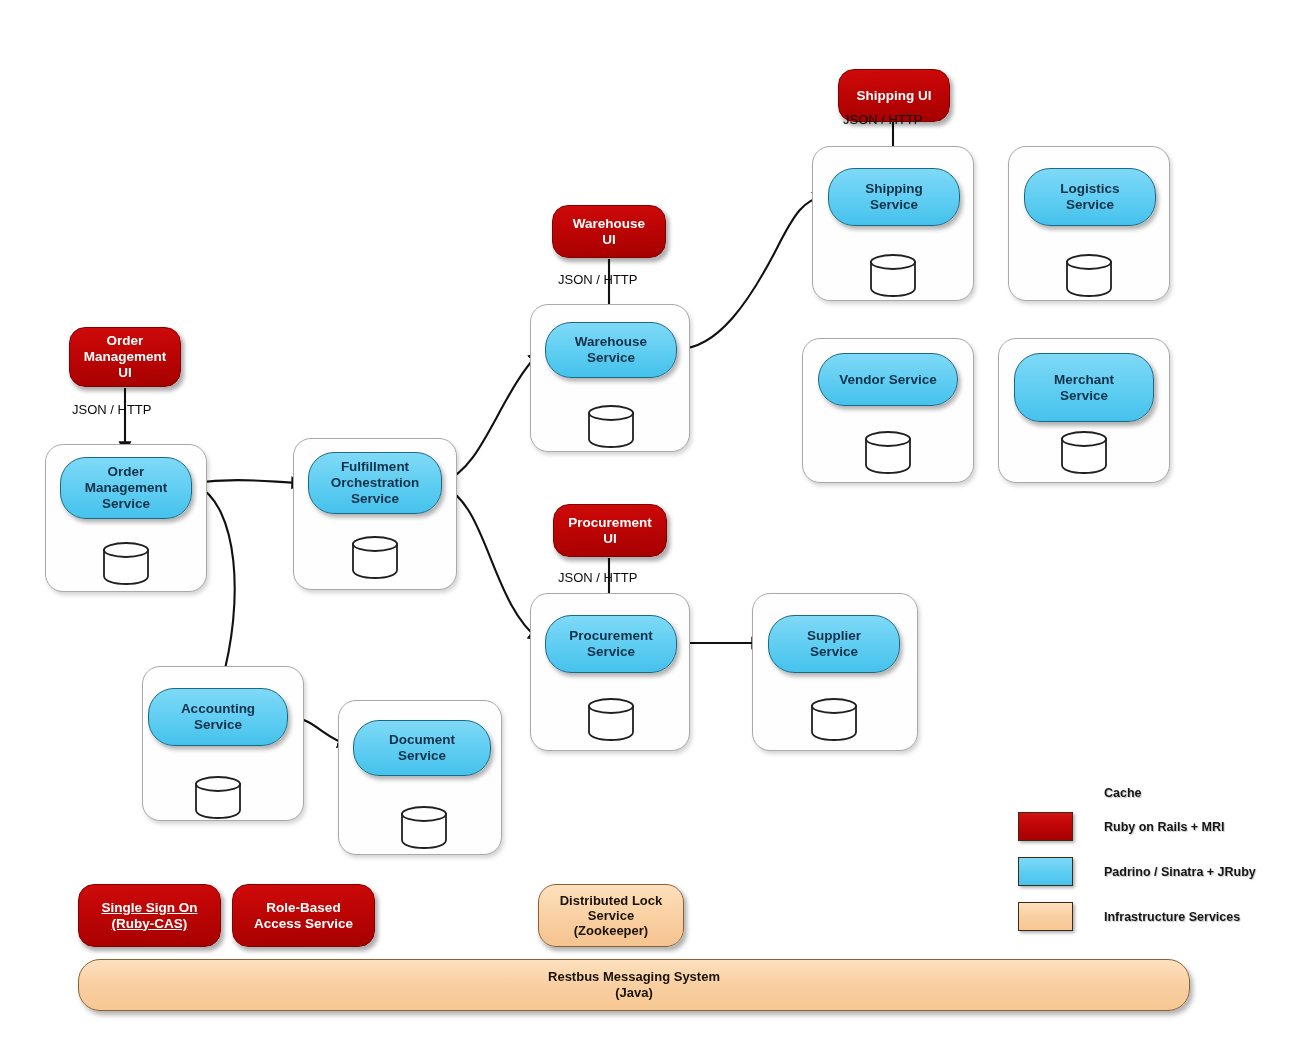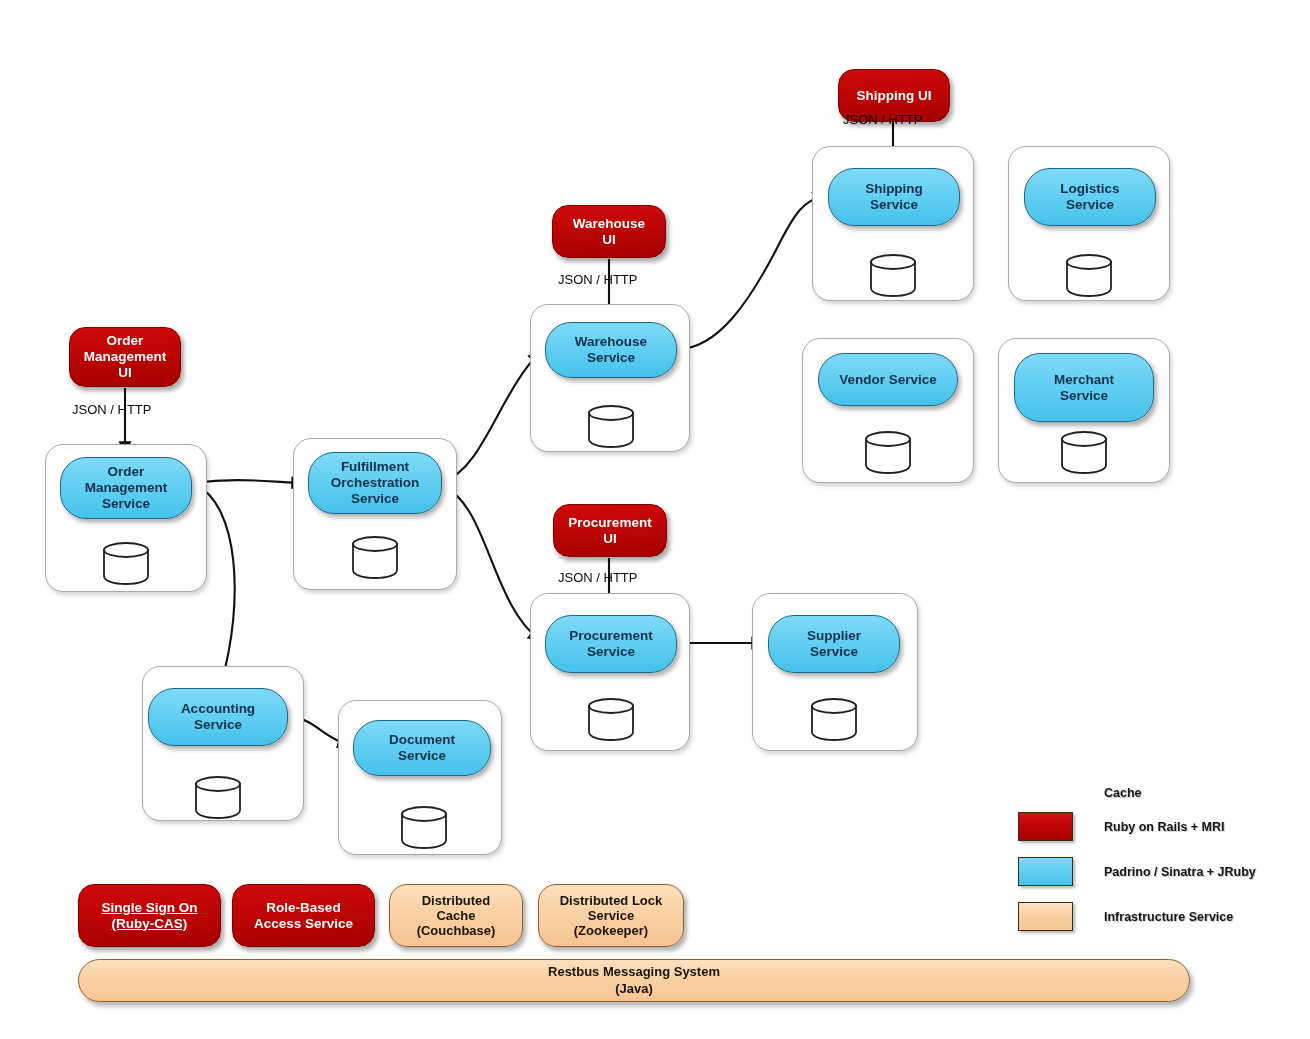--- a/index.html
+++ b/index.html
@@ -313,42 +313,39 @@
 
   <div class="edge-label" style="left:843px;top:112px;">JSON / HTTP</div>
   <div class="edge-label" style="left:558px;top:272px;">JSON / HTTP</div>
   <div class="edge-label" style="left:72px;top:402px;">JSON / HTTP</div>
   <div class="edge-label" style="left:558px;top:570px;">JSON / HTTP</div>
 
   <div class="node ui-pill" style="left:78px;top:884px;width:143px;height:63px;text-decoration:underline;">Single Sign On
 (Ruby-CAS)</div>
   <div class="node ui-pill" style="left:232px;top:884px;width:143px;height:63px;">Role-Based
 Access Service</div>
-  <div class="node infra-pill" style="left:389px;top:884px;width:134px;height:63px;">Distributed
-Cache
-(Couchbase)</div>
   <div class="node infra-pill" style="left:538px;top:884px;width:146px;height:63px;">Distributed Lock
 Service
 (Zookeeper)</div>
 
-  <div class="bus-bar" style="left:78px;top:959px;width:1112px;height:43px;">Restbus Messaging System
+  <div class="bus-bar" style="left:78px;top:959px;width:1112px;height:52px;">Restbus Messaging System
 (Java)</div>
 
   <div id="legend">
     <div class="legend-title">Cache</div>
 
     <div class="legend-row" style="left:0px;top:26px;">
       <div class="legend-swatch" style="background:linear-gradient(180deg,#d31212 0%,#c00505 45%,#a80000 100%);"></div>
       <div class="legend-label">Ruby on Rails + MRI</div>
     </div>
 
     <div class="legend-row" style="left:0px;top:71px;">
       <div class="legend-swatch" style="background:linear-gradient(180deg,#7fd9f7 0%,#5ecdf2 50%,#49c4ee 100%);"></div>
       <div class="legend-label">Padrino / Sinatra + JRuby</div>
     </div>
 
     <div class="legend-row" style="left:0px;top:116px;">
       <div class="legend-swatch" style="background:linear-gradient(180deg,#fde1bf 0%,#f9cfa1 50%,#f6c793 100%);"></div>
-      <div class="legend-label">Infrastructure Service</div>
+      <div class="legend-label">Infrastructure Services</div>
     </div>
   </div>
 
 </div>
 
 </body></html>

